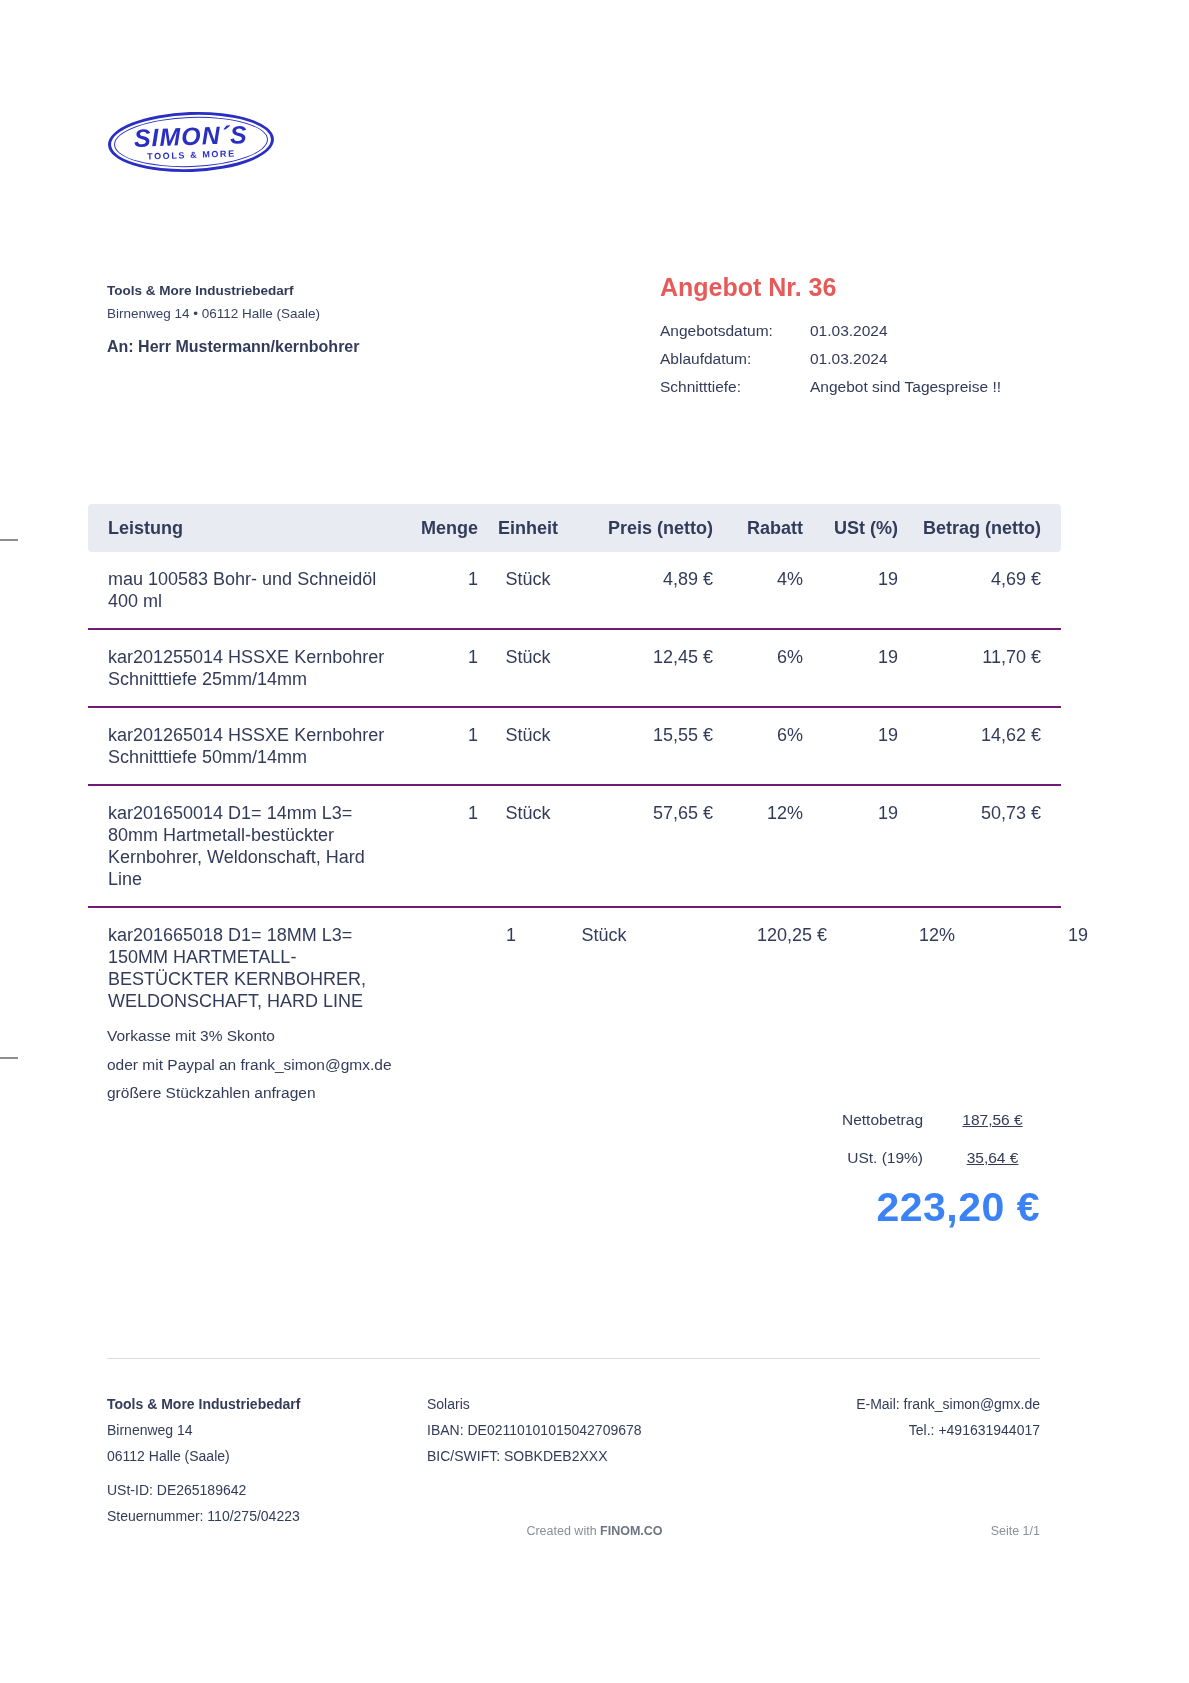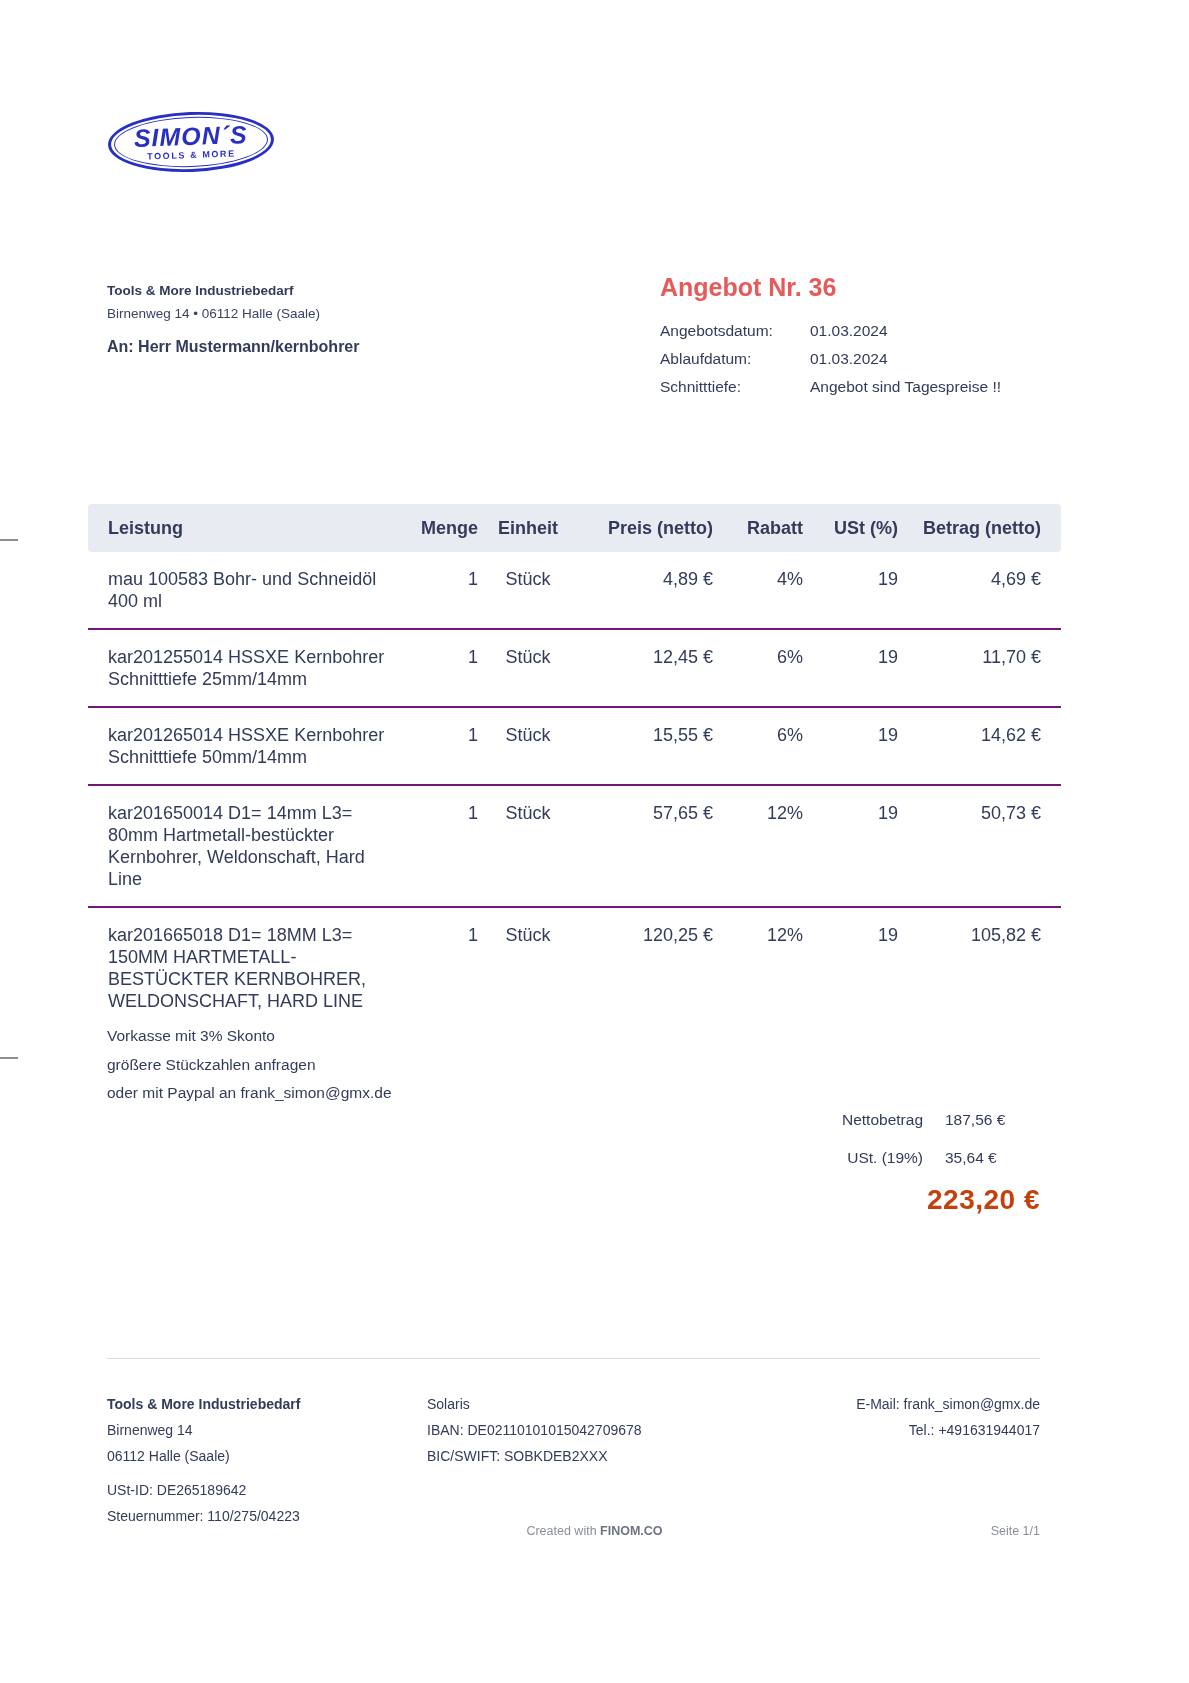--- a/index.html
+++ b/index.html
@@ -75,41 +75,41 @@
   .offer-field .val { flex: 1; }
 
   
   .table { position: absolute; top: 504px; left: 88px; width: 973px; font-size: 18px; }
   .trow {
     display: grid;
     grid-template-columns: 300px 70px 100px 135px 90px 95px 143px;
     padding: 16px 20px;
   }
   .trow.body-row { border-bottom: 2px solid #701a75; }
-  .trow.body-row.last { border-bottom: none; }
+  .trow.body-row.last { border-bottom: none; gap: 38px; }
   .thead {
     background: #e9ebf3;
     border-radius: 4px;
     font-weight: bold;
     padding: 13px 20px;
   }
   .c { line-height: 22px; }
   .c1 { text-align: left; padding-right: 14px; }
   .c2 { text-align: right; }
   .c3 { text-align: center; }
   .c4, .c5, .c6, .c7 { text-align: right; }
 
   
   .pay-section { position: absolute; top: 1022px; left: 107px; width: 933px; display: flex; justify-content: space-between; flex-direction: column; }
   .notes { font-size: 15.5px; line-height: 28.5px; }
   .totals { text-align: right; }
   .total-line { display: flex; justify-content: flex-end; align-items: baseline; font-size: 15.5px; line-height: 24px; margin-bottom: 14px; }
   .total-line .tlbl { margin-right: 22px; }
-  .total-line .tval { min-width: 95px; text-align: left; }
-  .grand-total { font-size: 28px; font-weight: bold; color: #c2410c; margin-top: 10px; letter-spacing: 0.5px; }
+  .total-line .tval { min-width: 95px; text-align: center; text-decoration: underline; }
+  .grand-total { font-size: 41px; font-weight: bold; color: #3b82f6; margin-top: 10px; letter-spacing: 0.5px; }
 
   
   .footer {
     position: absolute; top: 1358px; left: 107px; width: 933px;
     border-top: 1px solid #dcdcdc;
     padding-top: 32px;
     display: flex;
     font-size: 14px;
     line-height: 26px;
   }
@@ -221,22 +221,22 @@
       <div class="c c4">120,25 €</div>
       <div class="c c5">12%</div>
       <div class="c c6">19</div>
       <div class="c c7">105,82 €</div>
     </div>
   </div>
 
   <div class="pay-section">
     <div class="notes">
       <div>Vorkasse mit 3% Skonto</div>
+      <div>oder mit Paypal an frank_simon@gmx.de</div>
       <div>größere Stückzahlen anfragen</div>
-      <div>oder mit Paypal an frank_simon@gmx.de</div>
     </div>
     <div class="totals">
       <div class="total-line">
         <span class="tlbl">Nettobetrag</span>
         <span class="tval">187,56 €</span>
       </div>
       <div class="total-line">
         <span class="tlbl">USt. (19%)</span>
         <span class="tval">35,64 €</span>
       </div>

